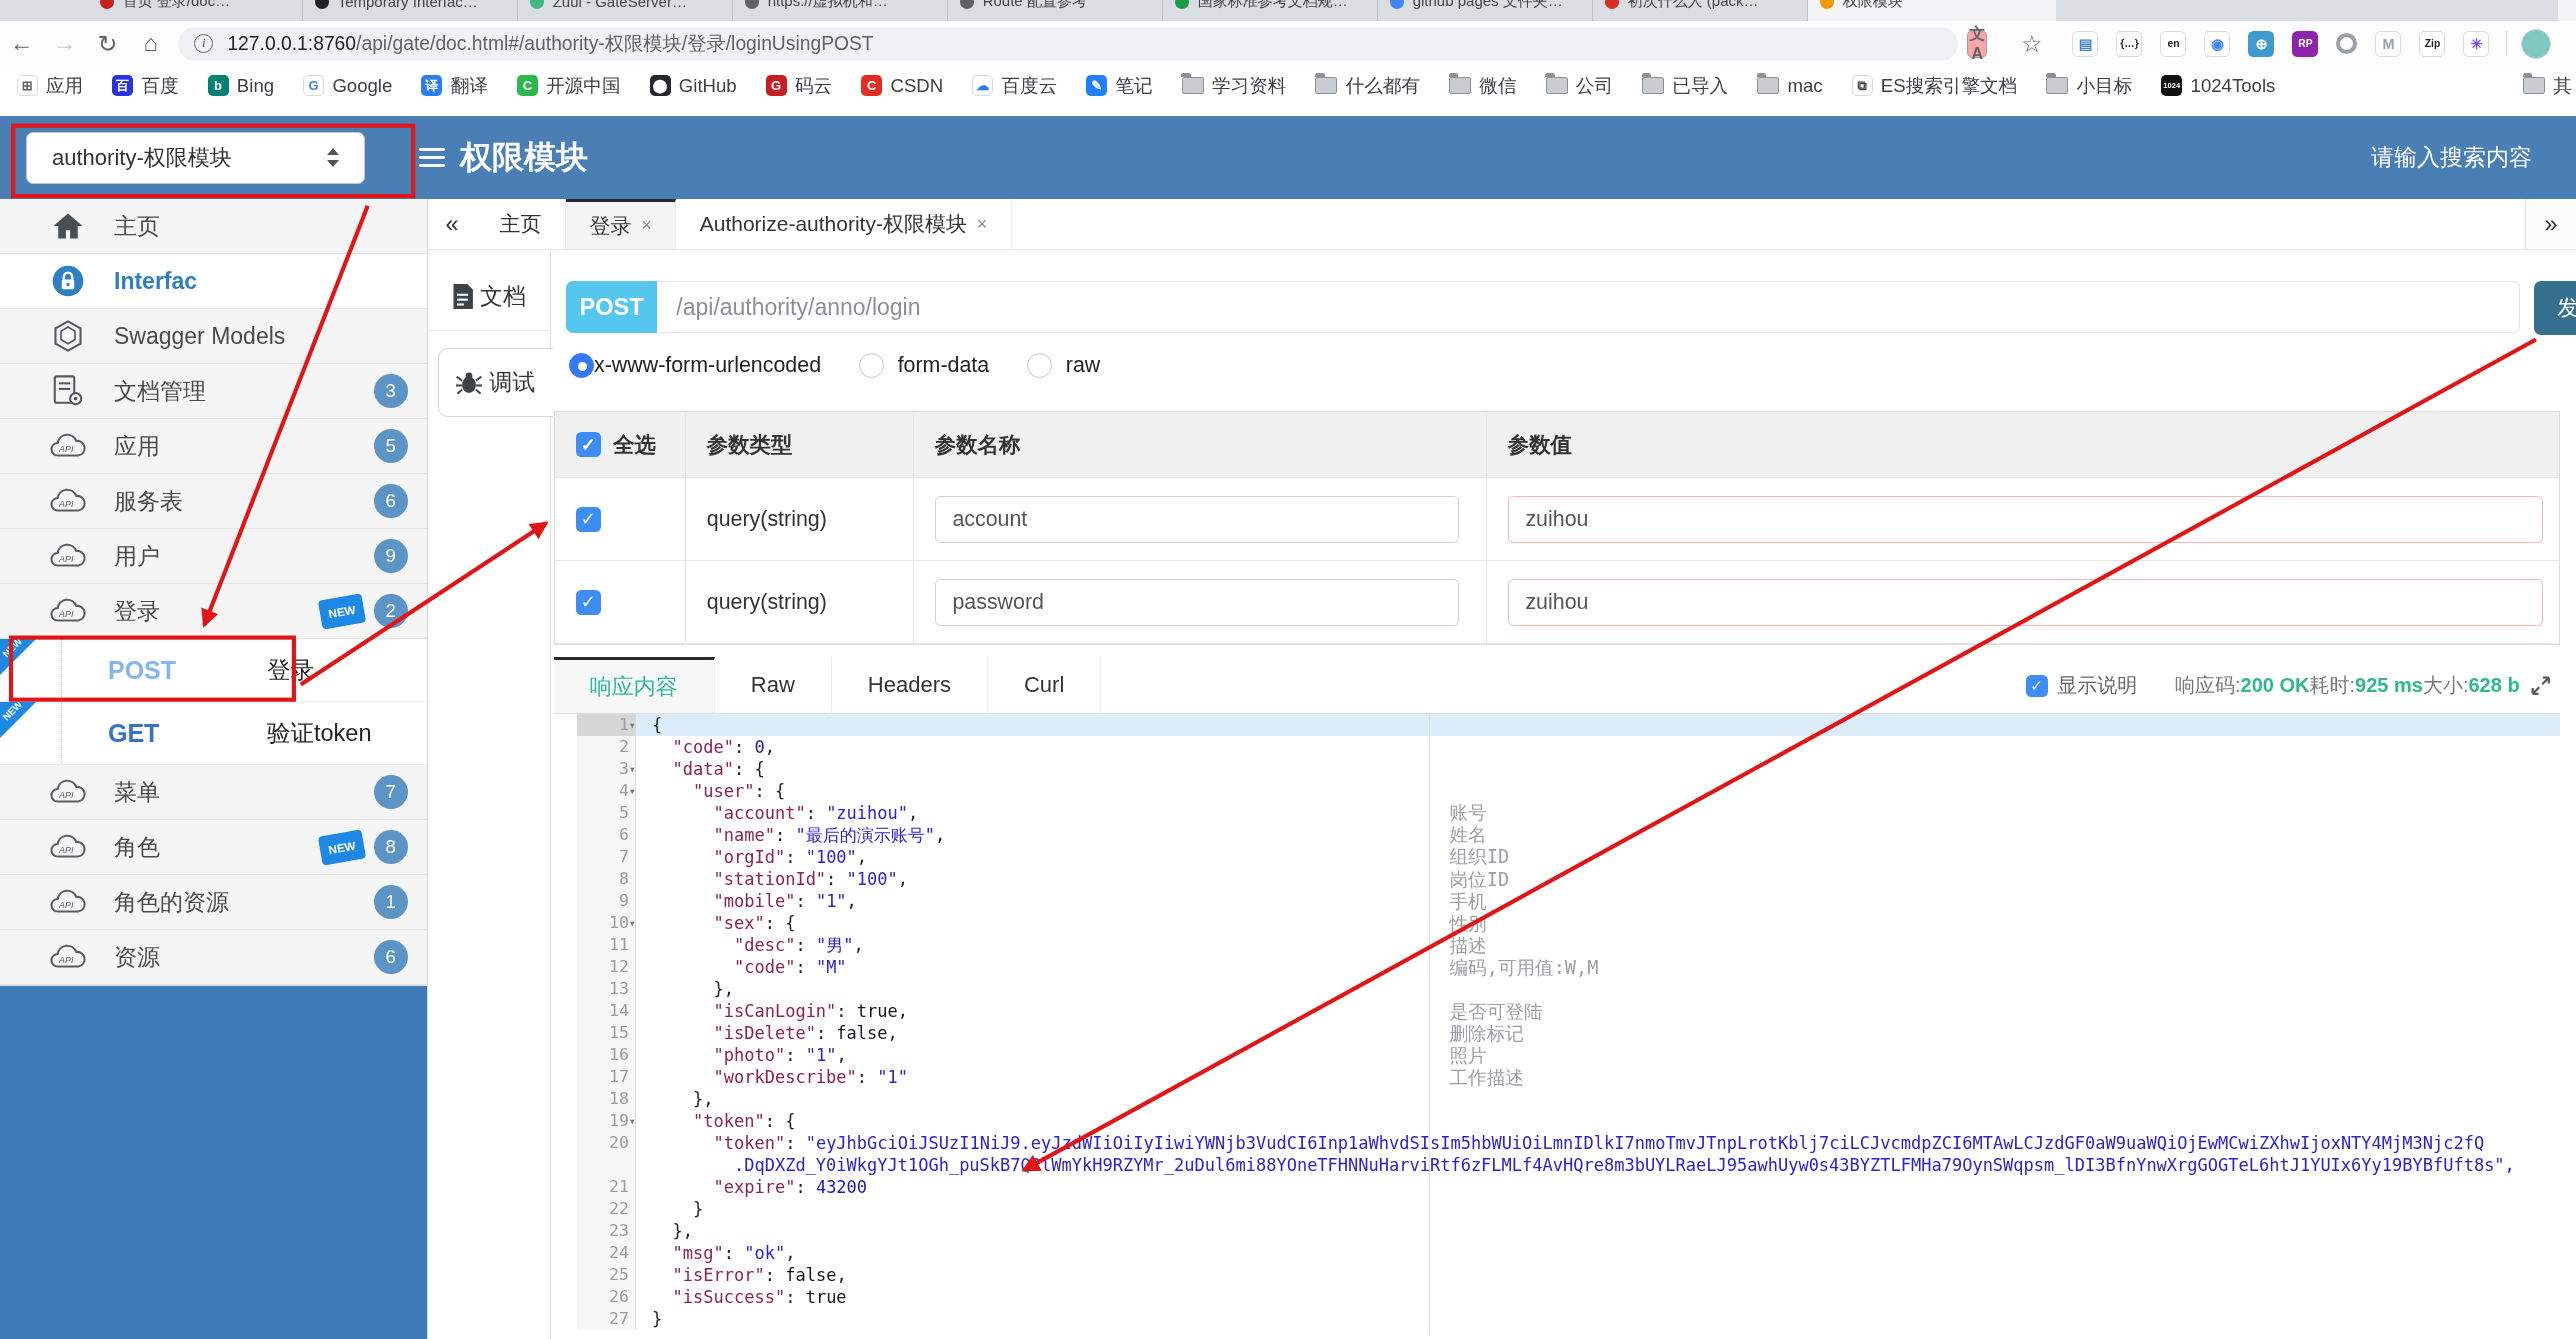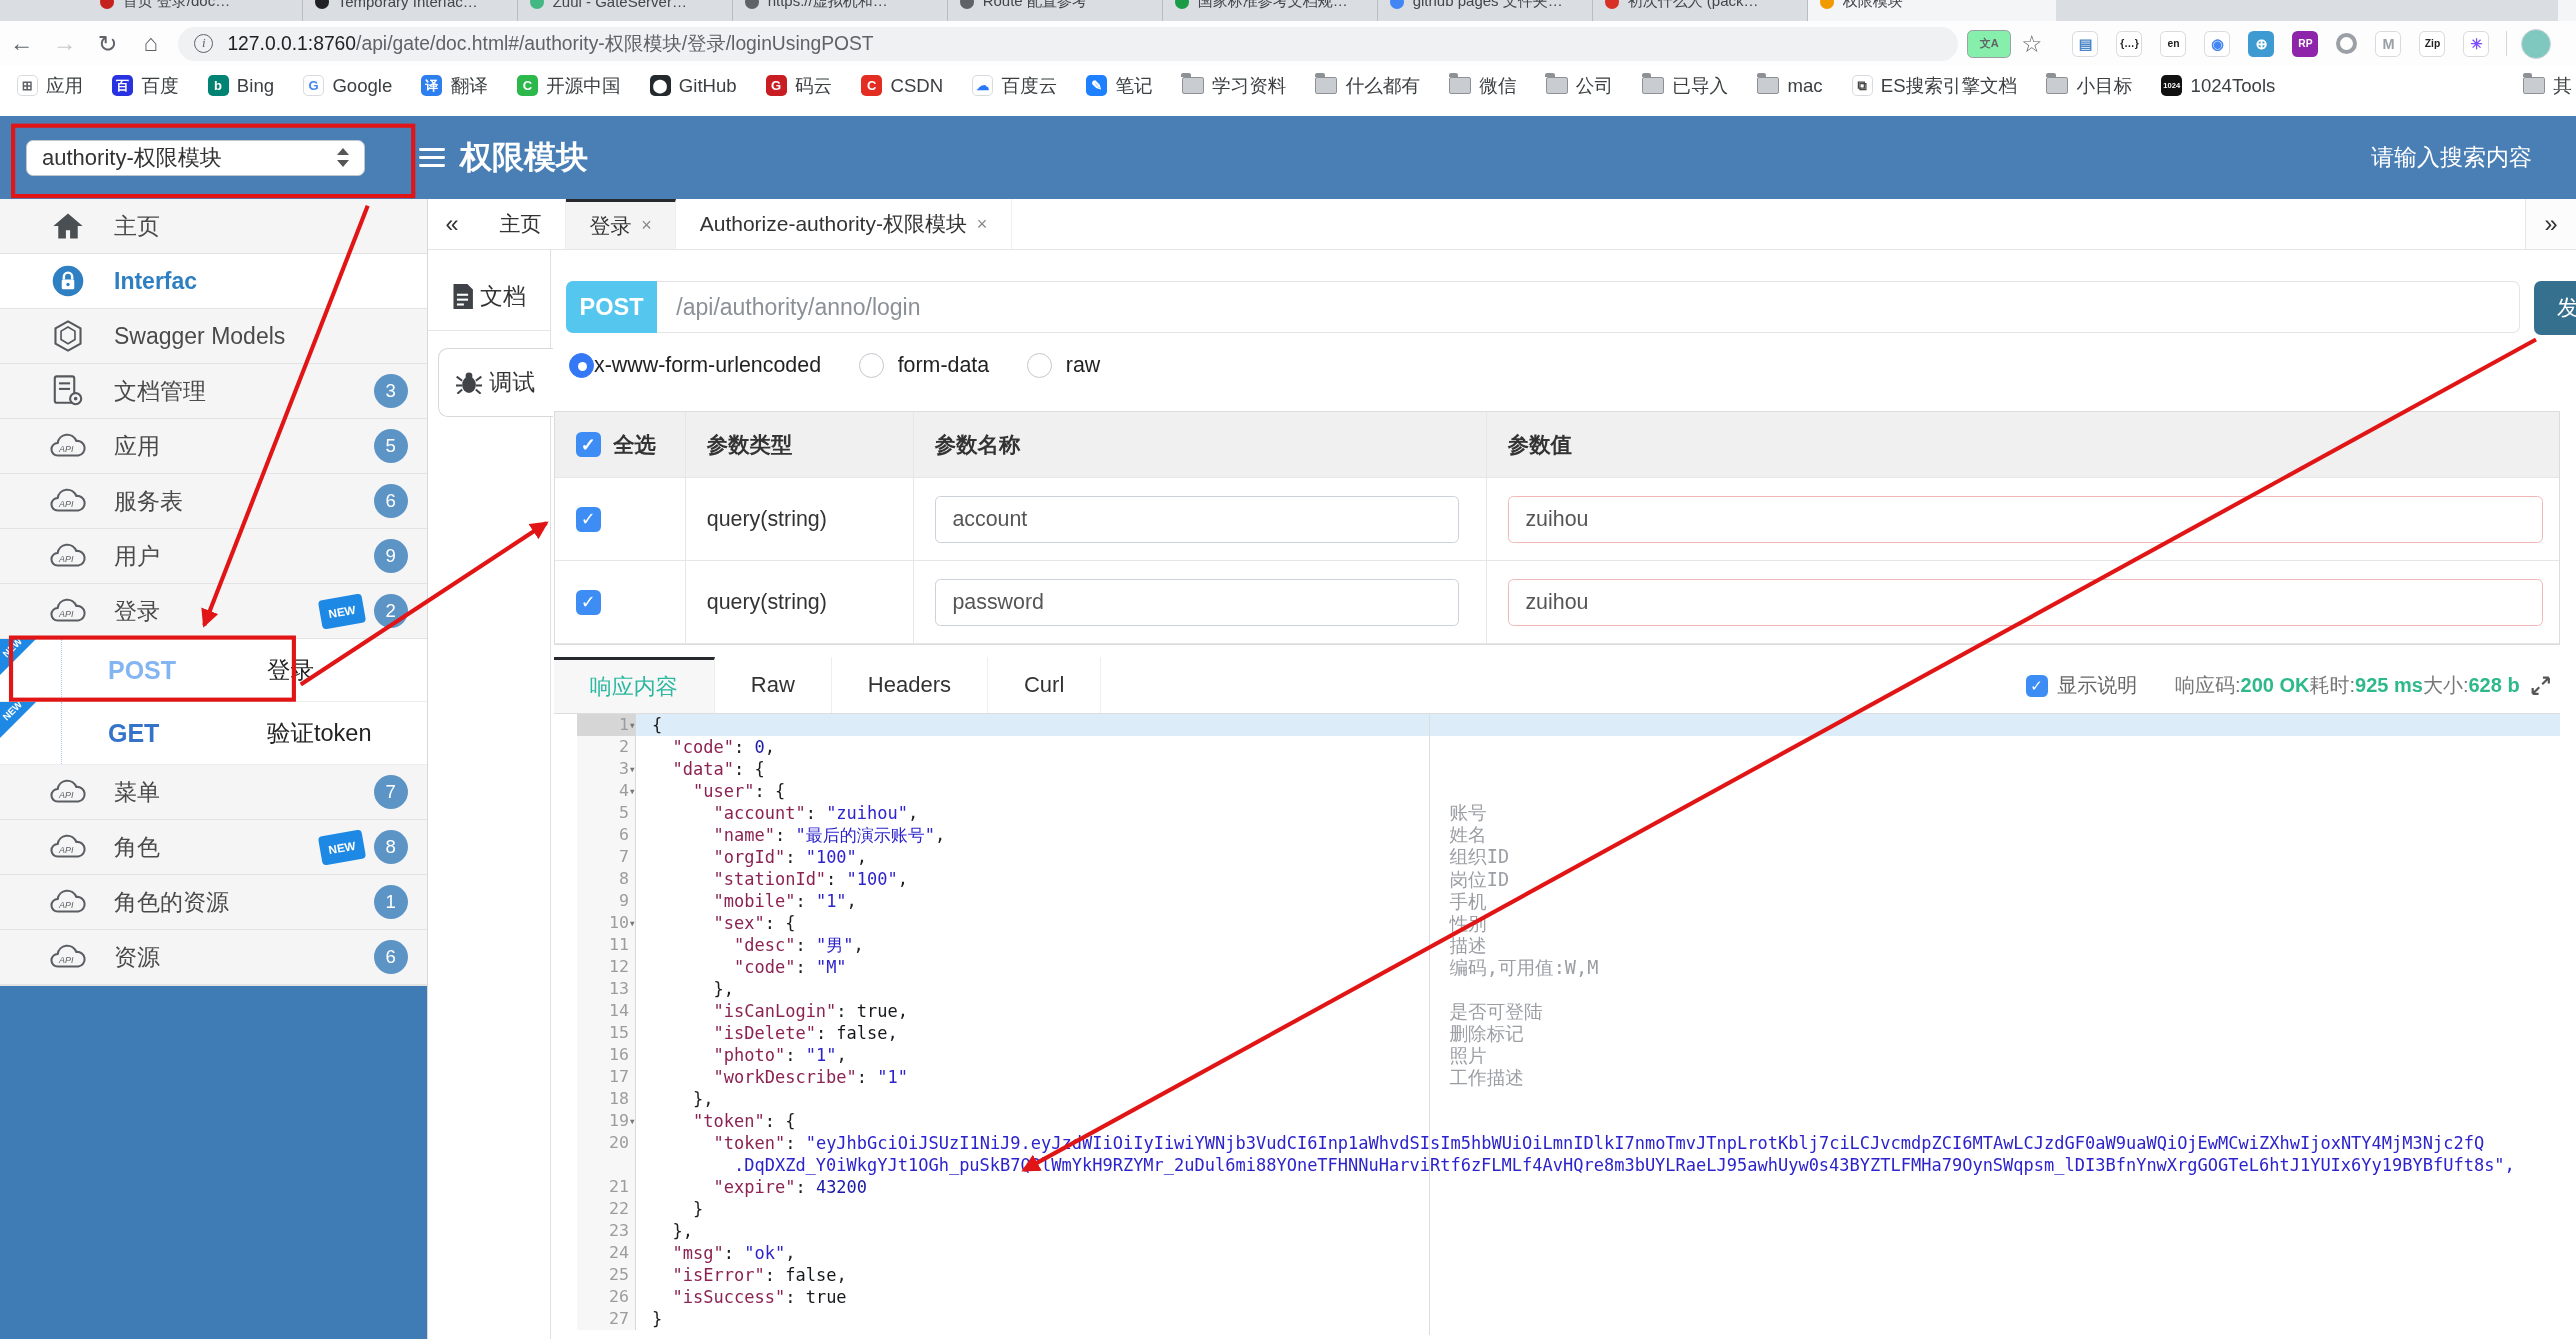--- a/index.html
+++ b/index.html
@@ -31,21 +31,21 @@
   #bookmarks { left:0; top:66px; width:2576px; height:39px; background:#fff; display:flex; align-items:center; padding-left:16.6px; gap:29px; }
   .bmk { display:flex; align-items:center; gap:8.3px; white-space:nowrap; }
   .bmk .lbl { font-size:18.6px; color:#3c4043; }
   .bic { width:21px; height:21px; border-radius:4.8px; display:flex; align-items:center; justify-content:center; font-size:13px; font-weight:bold; flex:none; }
   .ic-folder { width:22px; height:16.6px; background:#c9ccd1; border:1.4px solid #8d9196; border-radius:2.1px; position:relative; flex:none; }
   .ic-folder::before { content:""; position:absolute; left:-1.4px; top:-5.5px; width:9.7px; height:4.1px; background:#8d9196; border-radius:2.1px 2.1px 0 0; }
   #bmk-right { margin-left:auto; margin-right:4.1px; }
 
   
   #appheader { left:0; top:116px; width:2576px; height:83px; background:#4a7fb5; display:flex; align-items:center; }
-  #svc-select { width:339px; height:36px; background:#fff; border:0.7px solid #bfc6cd; border-radius:7px; margin-left:26px; display:flex; align-items:center; padding:0 15px; }
+  #svc-select { width:339px; height:52px; background:#fff; border:0.7px solid #bfc6cd; border-radius:7px; margin-left:26px; display:flex; align-items:center; padding:0 25px; }
   #svc-select .val { font-size:22px; color:#333; flex:1; }
   .updown { display:flex; flex-direction:column; gap:4.1px; }
   .updown i { width:0; height:0; border-left:6.2px solid transparent; border-right:6.2px solid transparent; }
   .updown .u { border-bottom:7.6px solid #555; }
   .updown .d { border-top:7.6px solid #555; }
   #hamburger { margin-left:54px; display:flex; flex-direction:column; gap:4.8px; }
   #hamburger i { width:26px; height:3.4px; background:#fff; border-radius:1.4px; }
   #apptitle { color:#fff; font-size:32px; font-weight:bold; margin-left:15px; }
   #hsearch { margin-left:auto; margin-right:44px; color:#fff; font-size:23px; }
 
@@ -183,21 +183,21 @@
   <div class="abs" id="toolbar">
     <span class="navic">←</span>
     <span class="navic dis">→</span>
     <span class="navic">↻</span>
     <span class="navic">⌂</span>
     <div id="omnibox">
       <span class="info-circle">i</span>
       <span id="urltext"><b id="urlhost" style="font-weight:normal">127.0.0.1:8760</b><span class="path" id="urlpath">/api/gate/doc.html#/authority-权限模块/登录/loginUsingPOST</span></span>
     </div>
     <span class="navic" style="margin-left:9.7px">
-      <span class="chip" style="background:#86efac;border:1.4px solid #9aa0a6;color:#5f6368;font-size:11px;width:44px;height:28px;">文A</span>
+      <span class="chip" style="background:#fca5a5;border:1.4px solid #9aa0a6;color:#5f6368;font-size:16px;width:20px;height:28px;">文A</span>
     </span>
     <span class="navic">☆</span>
     <div class="ext" id="extmount">
         <span class="chip" style="background: rgb(255, 255, 255); color: rgb(74, 134, 200); font-size: 14.5px; border: 1.4px solid rgb(215, 218, 222);">▤</span>
         <span class="chip" style="background: rgb(255, 255, 255); color: rgb(34, 34, 34); font-size: 10.3px; border: 1.4px solid rgb(215, 218, 222);">{…}</span>
         <span class="chip" style="background: rgb(255, 255, 255); color: rgb(34, 34, 34); font-size: 10.3px; border: 1.4px solid rgb(215, 218, 222);">en</span>
         <span class="chip" style="background: rgb(255, 255, 255); color: rgb(66, 133, 244); font-size: 14.5px; border: 1.4px solid rgb(215, 218, 222);">◉</span>
         <span class="chip" style="background: rgb(61, 155, 209); color: rgb(255, 255, 255); font-size: 14.5px;">⊕</span>
         <span class="chip" style="background: rgb(142, 36, 170); color: rgb(255, 255, 255); font-size: 10.3px;">RP</span>
         <span class="ring"></span>

